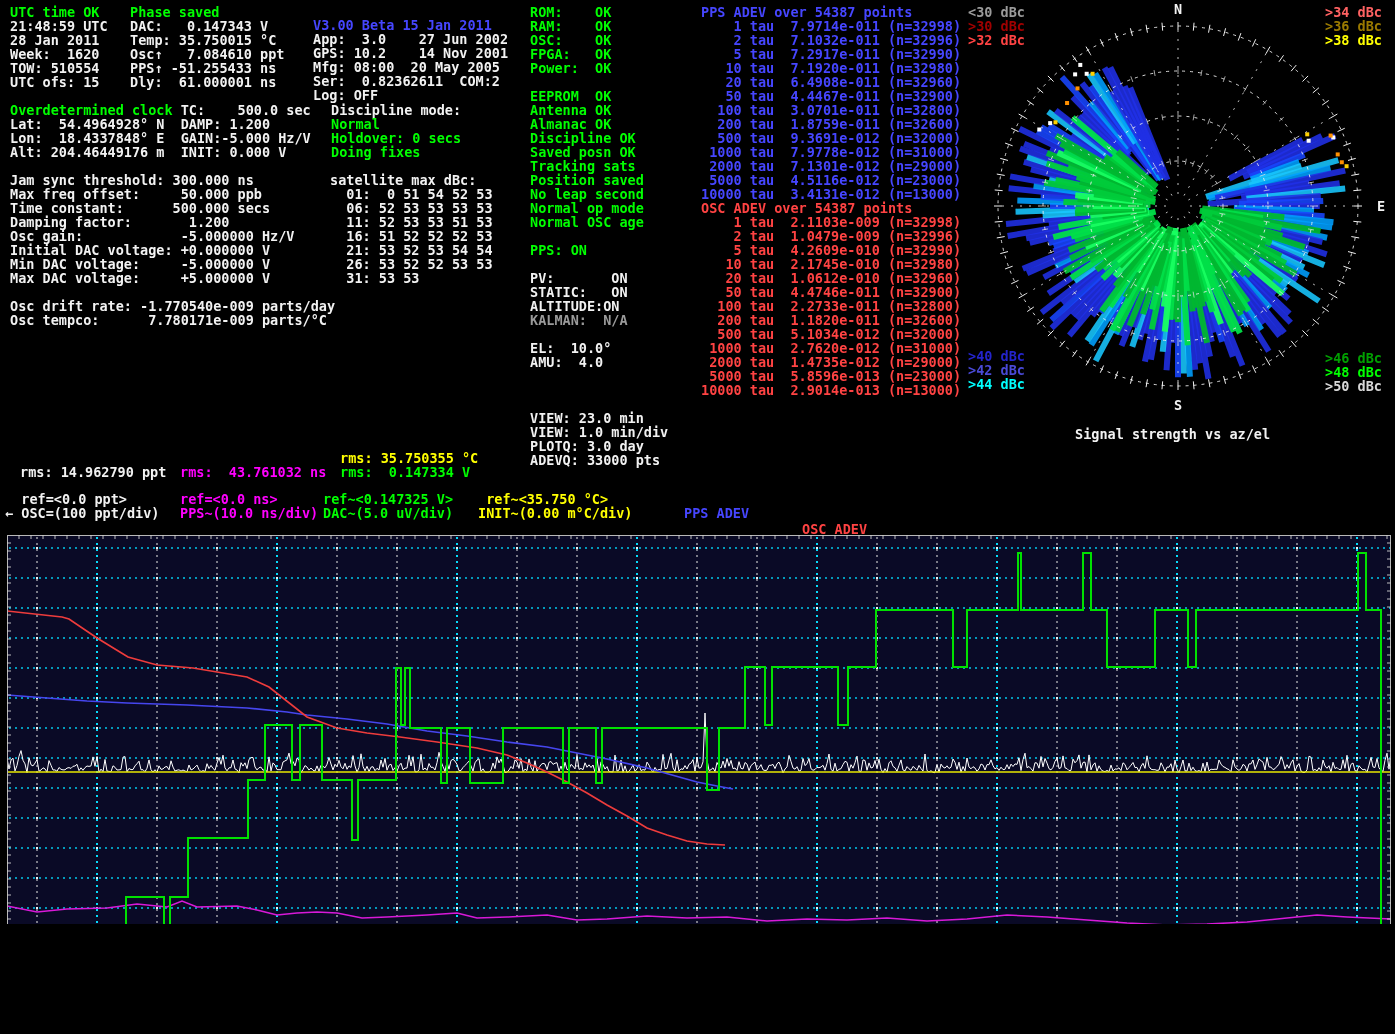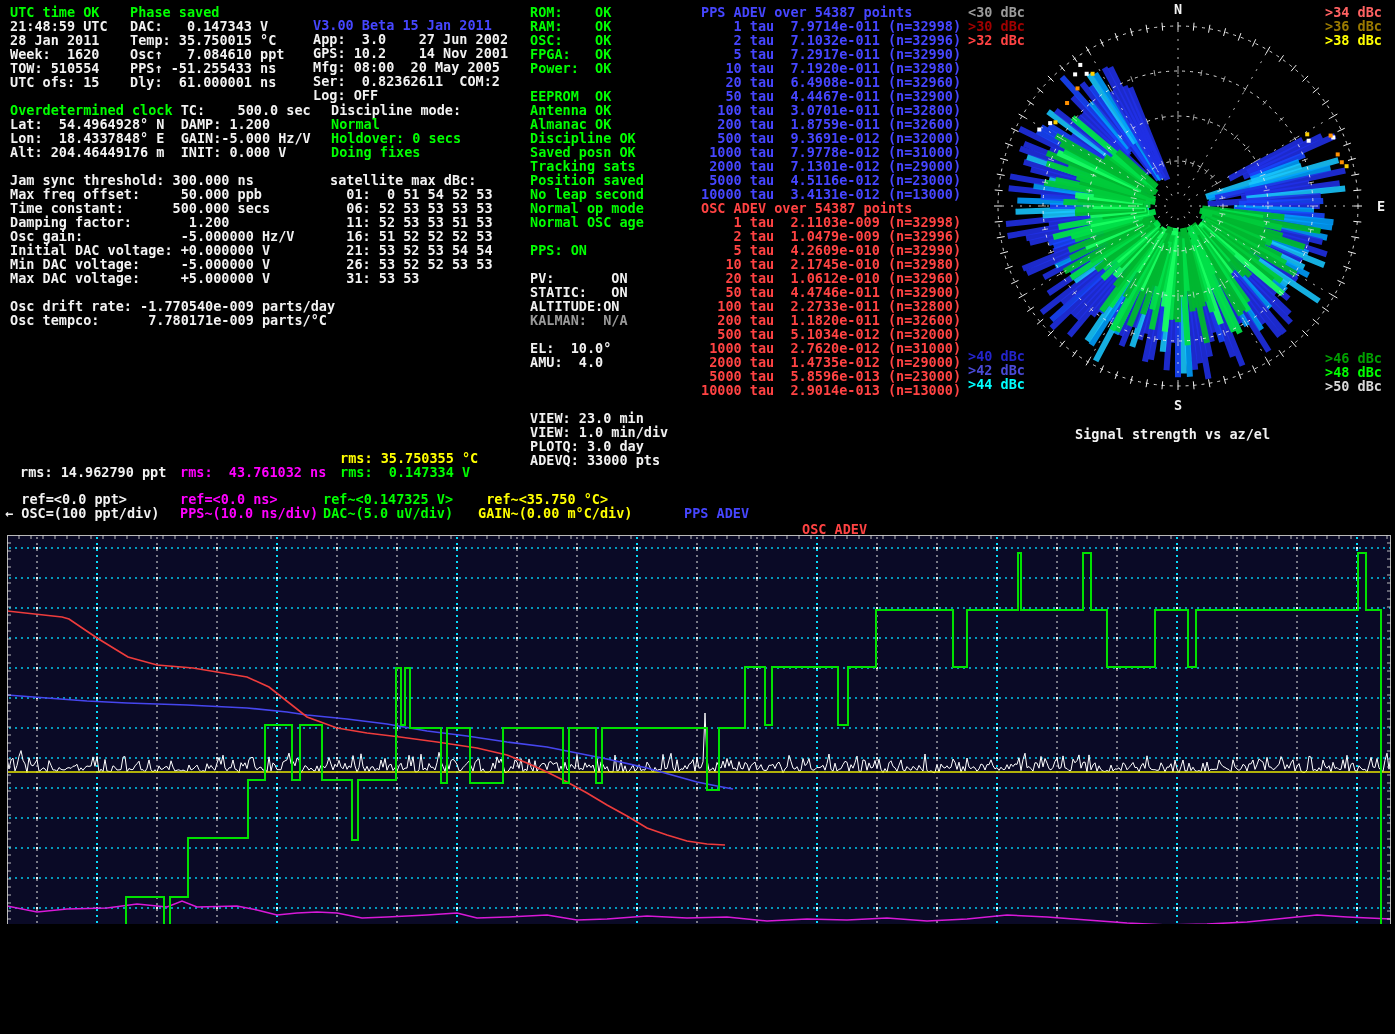--- a/index.html
+++ b/index.html
@@ -42,21 +42,21 @@
       <div class="tb" style="left: 1325px; top: 5px;"><div><span class="c-pk">&gt;34 dBc</span></div><div><span class="c-ol">&gt;36 dBc</span></div><div><span class="c-y">&gt;38 dBc</span></div></div>
       <div class="tb" style="left: 968px; top: 349px;"><div><span class="c-db">&gt;40 dBc</span></div><div><span class="c-mb">&gt;42 dBc</span></div><div><span class="c-c">&gt;44 dBc</span></div></div>
       <div class="tb" style="left: 1325px; top: 351px;"><div><span class="c-dg">&gt;46 dBc</span></div><div><span class="c-g">&gt;48 dBc</span></div><div><span class="c-lg">&gt;50 dBc</span></div></div>
       <div class="tb" style="left: 340px; top: 451px;"><div><span class="c-y">rms: 35.750355 °C</span></div></div>
       <div class="tb" style="left: 20px; top: 465px;"><div><span class="c-w">rms: 14.962790 ppt</span></div></div>
       <div class="tb" style="left: 180px; top: 465px;"><div><span class="c-m">rms:  43.761032 ns</span></div></div>
       <div class="tb" style="left: 340px; top: 465px;"><div><span class="c-g">rms:  0.147334 V</span></div></div>
       <div class="tb" style="left: 5px; top: 492px;"><div><span class="c-w">  ref=&lt;0.0 ppt&gt;</span></div><div><span class="c-w">← OSC=(100 ppt/div)</span></div></div>
       <div class="tb" style="left: 180px; top: 492px;"><div><span class="c-m">ref=&lt;0.0 ns&gt;</span></div><div><span class="c-m">PPS~(10.0 ns/div)</span></div></div>
       <div class="tb" style="left: 323px; top: 492px;"><div><span class="c-g">ref~&lt;0.147325 V&gt;</span></div><div><span class="c-g">DAC~(5.0 uV/div)</span></div></div>
-      <div class="tb" style="left: 478px; top: 492px;"><div><span class="c-y"> ref~&lt;35.750 °C&gt;</span></div><div><span class="c-y">GAIN~(0.00 m°C/div)</span></div></div>
+      <div class="tb" style="left: 478px; top: 492px;"><div><span class="c-y"> ref~&lt;35.750 °C&gt;</span></div><div><span class="c-y">INIT~(0.00 m°C/div)</span></div></div>
       <div class="tb" style="left: 684px; top: 506px;"><div><span class="c-b">PPS ADEV</span></div></div>
       <div class="tb" style="left: 802px; top: 522px;"><div><span class="c-r">OSC ADEV</span></div></div>
       <div class="tb" style="left: 923px; top: 506px; margin-top: 40px;"><div><span class="c-c">Sat count</span></div></div>
     </div>
   <div id="polar">
     <svg id="polar-svg" width="405" height="432">
         <line x1="239.0809929477458" y1="178.83975427105005" x2="312.56884698743306" y2="139.76556916558621" stroke="#2030e8" stroke-width="6" opacity="0.88"></line>
         <line x1="257.5258493912654" y1="172.0899775041579" x2="331.6975250551981" y2="135.9140341343205" stroke="#2030e8" stroke-width="6" opacity="0.88"></line>
         <line x1="253.3136379156149" y1="176.92049485811302" x2="345.25082731440966" y2="135.98742089112574" stroke="#2030e8" stroke-width="6" opacity="0.88"></line>
         <line x1="260.1985612643051" y1="176.82988778165446" x2="314.6213683133824" y2="154.8416464502608" stroke="#1846ff" stroke-width="6" opacity="0.88"></line>

